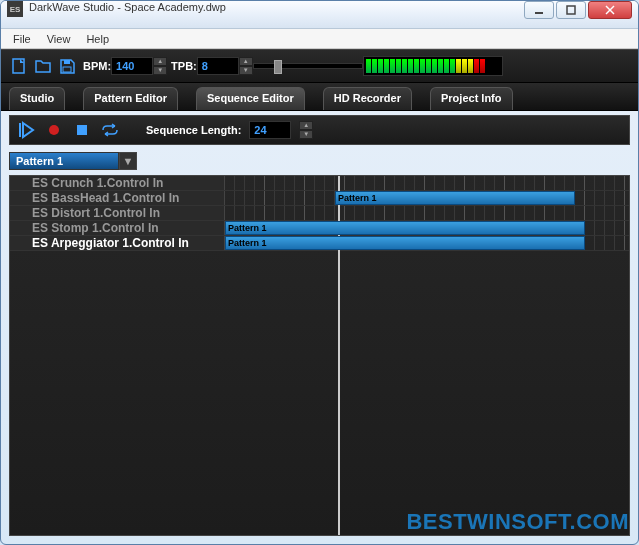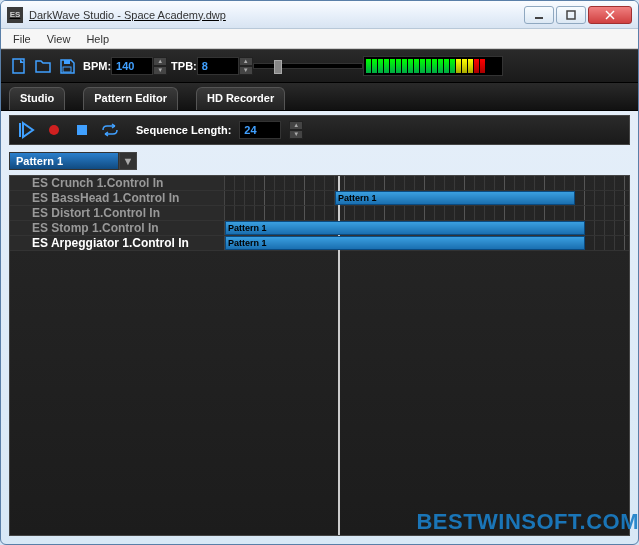--- a/index.html
+++ b/index.html
@@ -10,24 +10,23 @@
   background: linear-gradient(to bottom, #e8f0fa, #d8e8f6);
   border: 1px solid #5a7fa8;
   border-radius: 6px;
   overflow: hidden;
   display: flex; flex-direction: column;
 }
 
 .titlebar {
   height: 28px;
   background: linear-gradient(to bottom, #fafcff 0%, #e8f0fa 50%, #d8e4f2 100%);
-  display: flex; align-items: center;
+  display: flex; align-items: flex-start;
   padding: 0 6px;
   border-bottom: 1px solid #b8c8d8;
-  text-decoration: underline;
 }
 .titlebar .app-icon {
   width: 16px; height: 16px; margin-right: 6px;
   background: #3a3a3a; color: #ccc;
   display: inline-flex; align-items: center; justify-content: center;
   font-size: 8px; font-weight: bold;
 }
 .title-text { flex: 1; color: #333; }
 .win-controls { display: flex; gap: 2px; }
 .win-btn {
@@ -96,21 +95,21 @@
 .tab.active { background: linear-gradient(to bottom,#555,#333); }
 
 .editor-toolbar {
   height: 30px;
   background: linear-gradient(to bottom,#2a2a2a,#1a1a1a);
   border: 1px solid #444;
   margin: 4px 8px 2px;
   display: flex; align-items: center; padding: 0 6px; gap: 8px;
 }
 .eb-btn { width: 20px; height: 20px; display: flex; align-items: center; justify-content: center; cursor: pointer; }
-.eb-label { color: #fff; font-weight: bold; margin-left: 8px; }
+.eb-label { color: #fff; font-weight: bold; margin-left: 18px; }
 
 .pattern-row {
   height: 24px; margin: 2px 8px; display: flex; align-items: center;
 }
 .pattern-dropdown {
   width: 110px; height: 18px;
   background: linear-gradient(to bottom, #2a7fcc, #104a80);
   border: 1px solid #333; color: #fff; font-weight: bold;
   display: flex; align-items: center; padding: 0 6px;
 }
@@ -149,21 +148,21 @@
   color: #000; font-size: 9px; font-weight: bold;
   padding: 0 2px; display: flex; align-items: center;
   overflow: hidden;
 }
 .playhead {
   position: absolute; top: 0; bottom: 0; width: 2px;
   background: #ccc; left: 328px;
 }
 
 .watermark {
-  position: absolute; bottom: 10px; right: 0;
+  position: absolute; bottom: 10px; right: 10px;
   color: #1a7fc8; font-size: 22px; font-weight: bold;
   font-family: Arial; opacity: 0.9; letter-spacing: 0.5px;
 }
 
 svg { pointer-events: none; }
 </style>
 </head>
 <body>
 
 <div class="window">
@@ -251,21 +250,23 @@
         <div class="seg yel"></div>
         <div class="seg yel"></div>
         <div class="seg red"></div>
         <div class="seg red"></div>
     </div>
   </div>
 
   <div class="tabs-row">
     <div class="tab">Studio</div>
     <div class="tab">Pattern Editor</div>
+    <div class="tab active">Sequence Editor</div>
     <div class="tab">HD Recorder</div>
+    <div class="tab">Project Info</div>
   </div>
 
   <div class="editor-toolbar">
     <span class="eb-btn">
       <svg width="18" height="18">
           <path d="M3 2 L3 16 M6 2 L16 9 L6 16 Z" fill="none" stroke="#40a0ff" stroke-width="2"></path>
         </svg>
     </span>
     <span class="eb-btn">
       <svg width="14" height="14">

